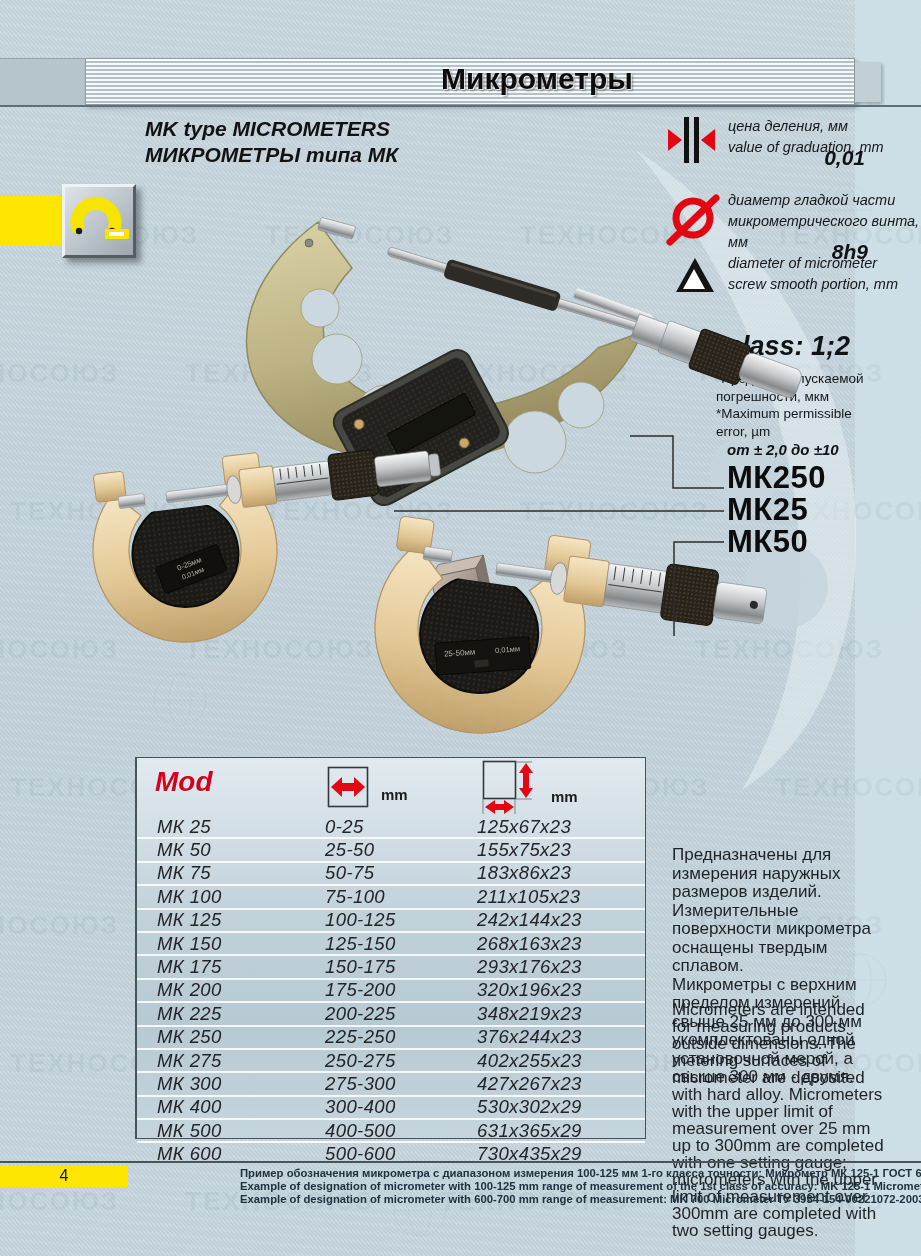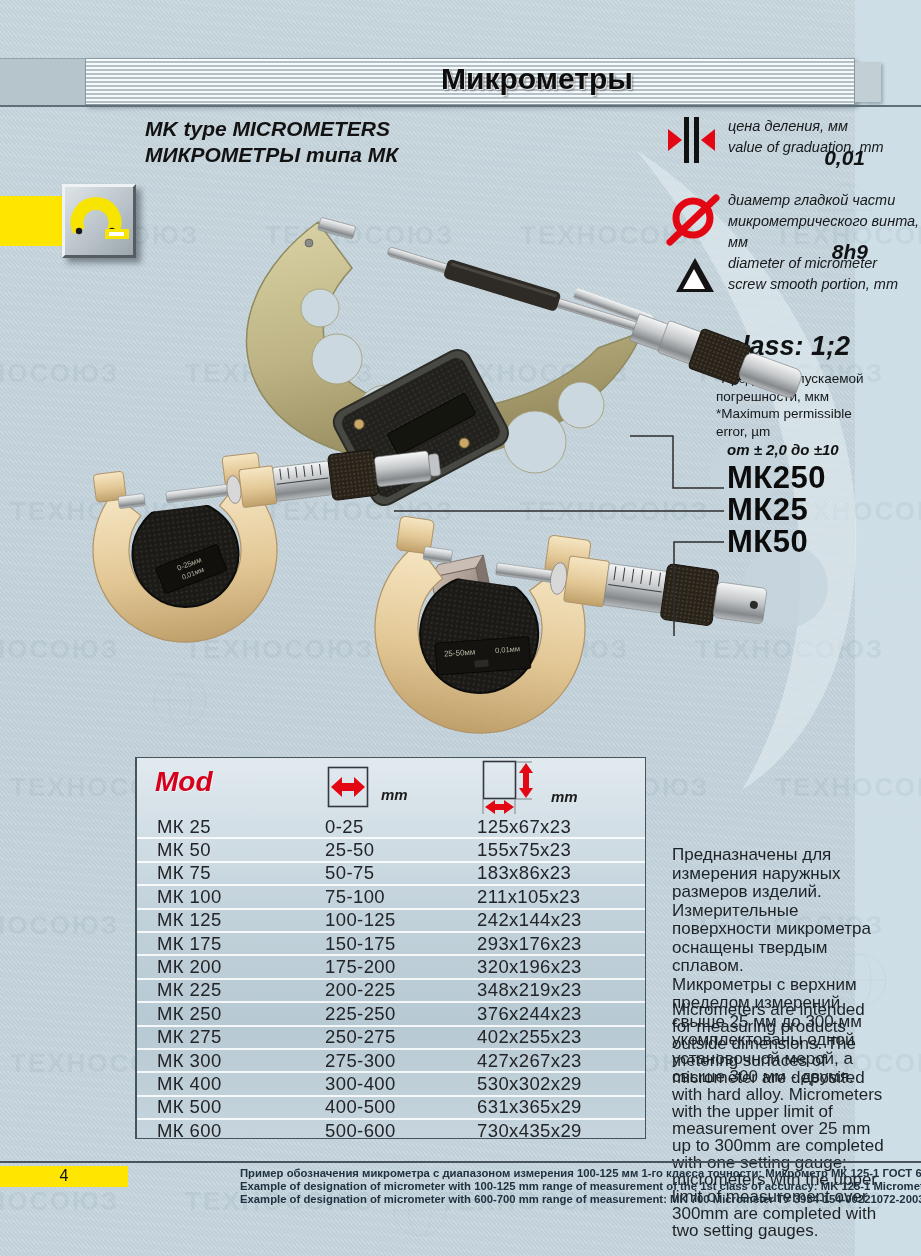--- a/index.html
+++ b/index.html
@@ -38,23 +38,23 @@
   #error-note{left:716px;top:370px;font-size:13.5px;line-height:17.5px;color:#15181a;white-space:pre-line;}
   #error-value{left:727px;top:441px;font-size:15px;font-weight:bold;font-style:italic;color:#101214;}
   .model-label{left:727px;font-size:31px;line-height:28px;font-weight:bold;color:#0c0c0c;letter-spacing:.5px;}
   
   #spec-table{left:135px;top:757px;width:511px;height:382px;
     background:linear-gradient(180deg,#e1eaef 0%,#c2d2db 40%,#b7c9d3 70%,#c6d5dd 100%);
     border:1px solid #46545d;border-left-width:2px;box-sizing:border-box;}
   #table-header{position:absolute;left:0;top:0;width:100%;height:58px;}
   #col-model-header{position:absolute;left:18px;top:8px;font-size:28px;font-weight:bold;font-style:italic;color:#d6001c;
     text-shadow:1px 1px 0 rgba(255,255,255,.5);}
-  .unit-label{position:absolute;font-size:15px;font-weight:bold;font-style:italic;color:#1c1c1c;}
+  .unit-label{position:absolute;font-size:15px;font-weight:bold;color:#1c1c1c;}
   #table-rows{position:absolute;left:0;top:58px;width:100%;}
-  .trow{display:flex;height:21.4px;align-items:center;border-top:2px solid rgba(255,255,255,.85);}
+  .trow{display:flex;height:21.4px;align-items:center;border-top:2px solid rgba(255,255,255,.85);font-style:italic;}
   .trow:first-child{border-top:none;}
   .tcell{font-size:18.5px;color:#232427;letter-spacing:.4px;}
   .tcell.c0{width:168px;padding-left:20px;}
   .tcell.c1{width:152px;}
   .tcell.c2{width:160px;}
   
   .desc{width:216px;font-size:17px;color:#1c2226;white-space:pre-line;}
   #desc-ru{left:672px;top:846px;line-height:18.5px;}
   #desc-en{left:672px;top:1001px;line-height:17px;}
   
@@ -387,20 +387,25 @@
           <div class="tcell c0">МК 100</div>
           <div class="tcell c1">75-100</div>
           <div class="tcell c2">211x105x23</div>
         </div>
         <div class="trow">
           <div class="tcell c0">МК 125</div>
           <div class="tcell c1">100-125</div>
           <div class="tcell c2">242x144x23</div>
         </div>
         <div class="trow">
+          <div class="tcell c0">МК 150</div>
+          <div class="tcell c1">125-150</div>
+          <div class="tcell c2">268x163x23</div>
+        </div>
+        <div class="trow">
           <div class="tcell c0">МК 175</div>
           <div class="tcell c1">150-175</div>
           <div class="tcell c2">293x176x23</div>
         </div>
         <div class="trow">
           <div class="tcell c0">МК 200</div>
           <div class="tcell c1">175-200</div>
           <div class="tcell c2">320x196x23</div>
         </div>
         <div class="trow">

